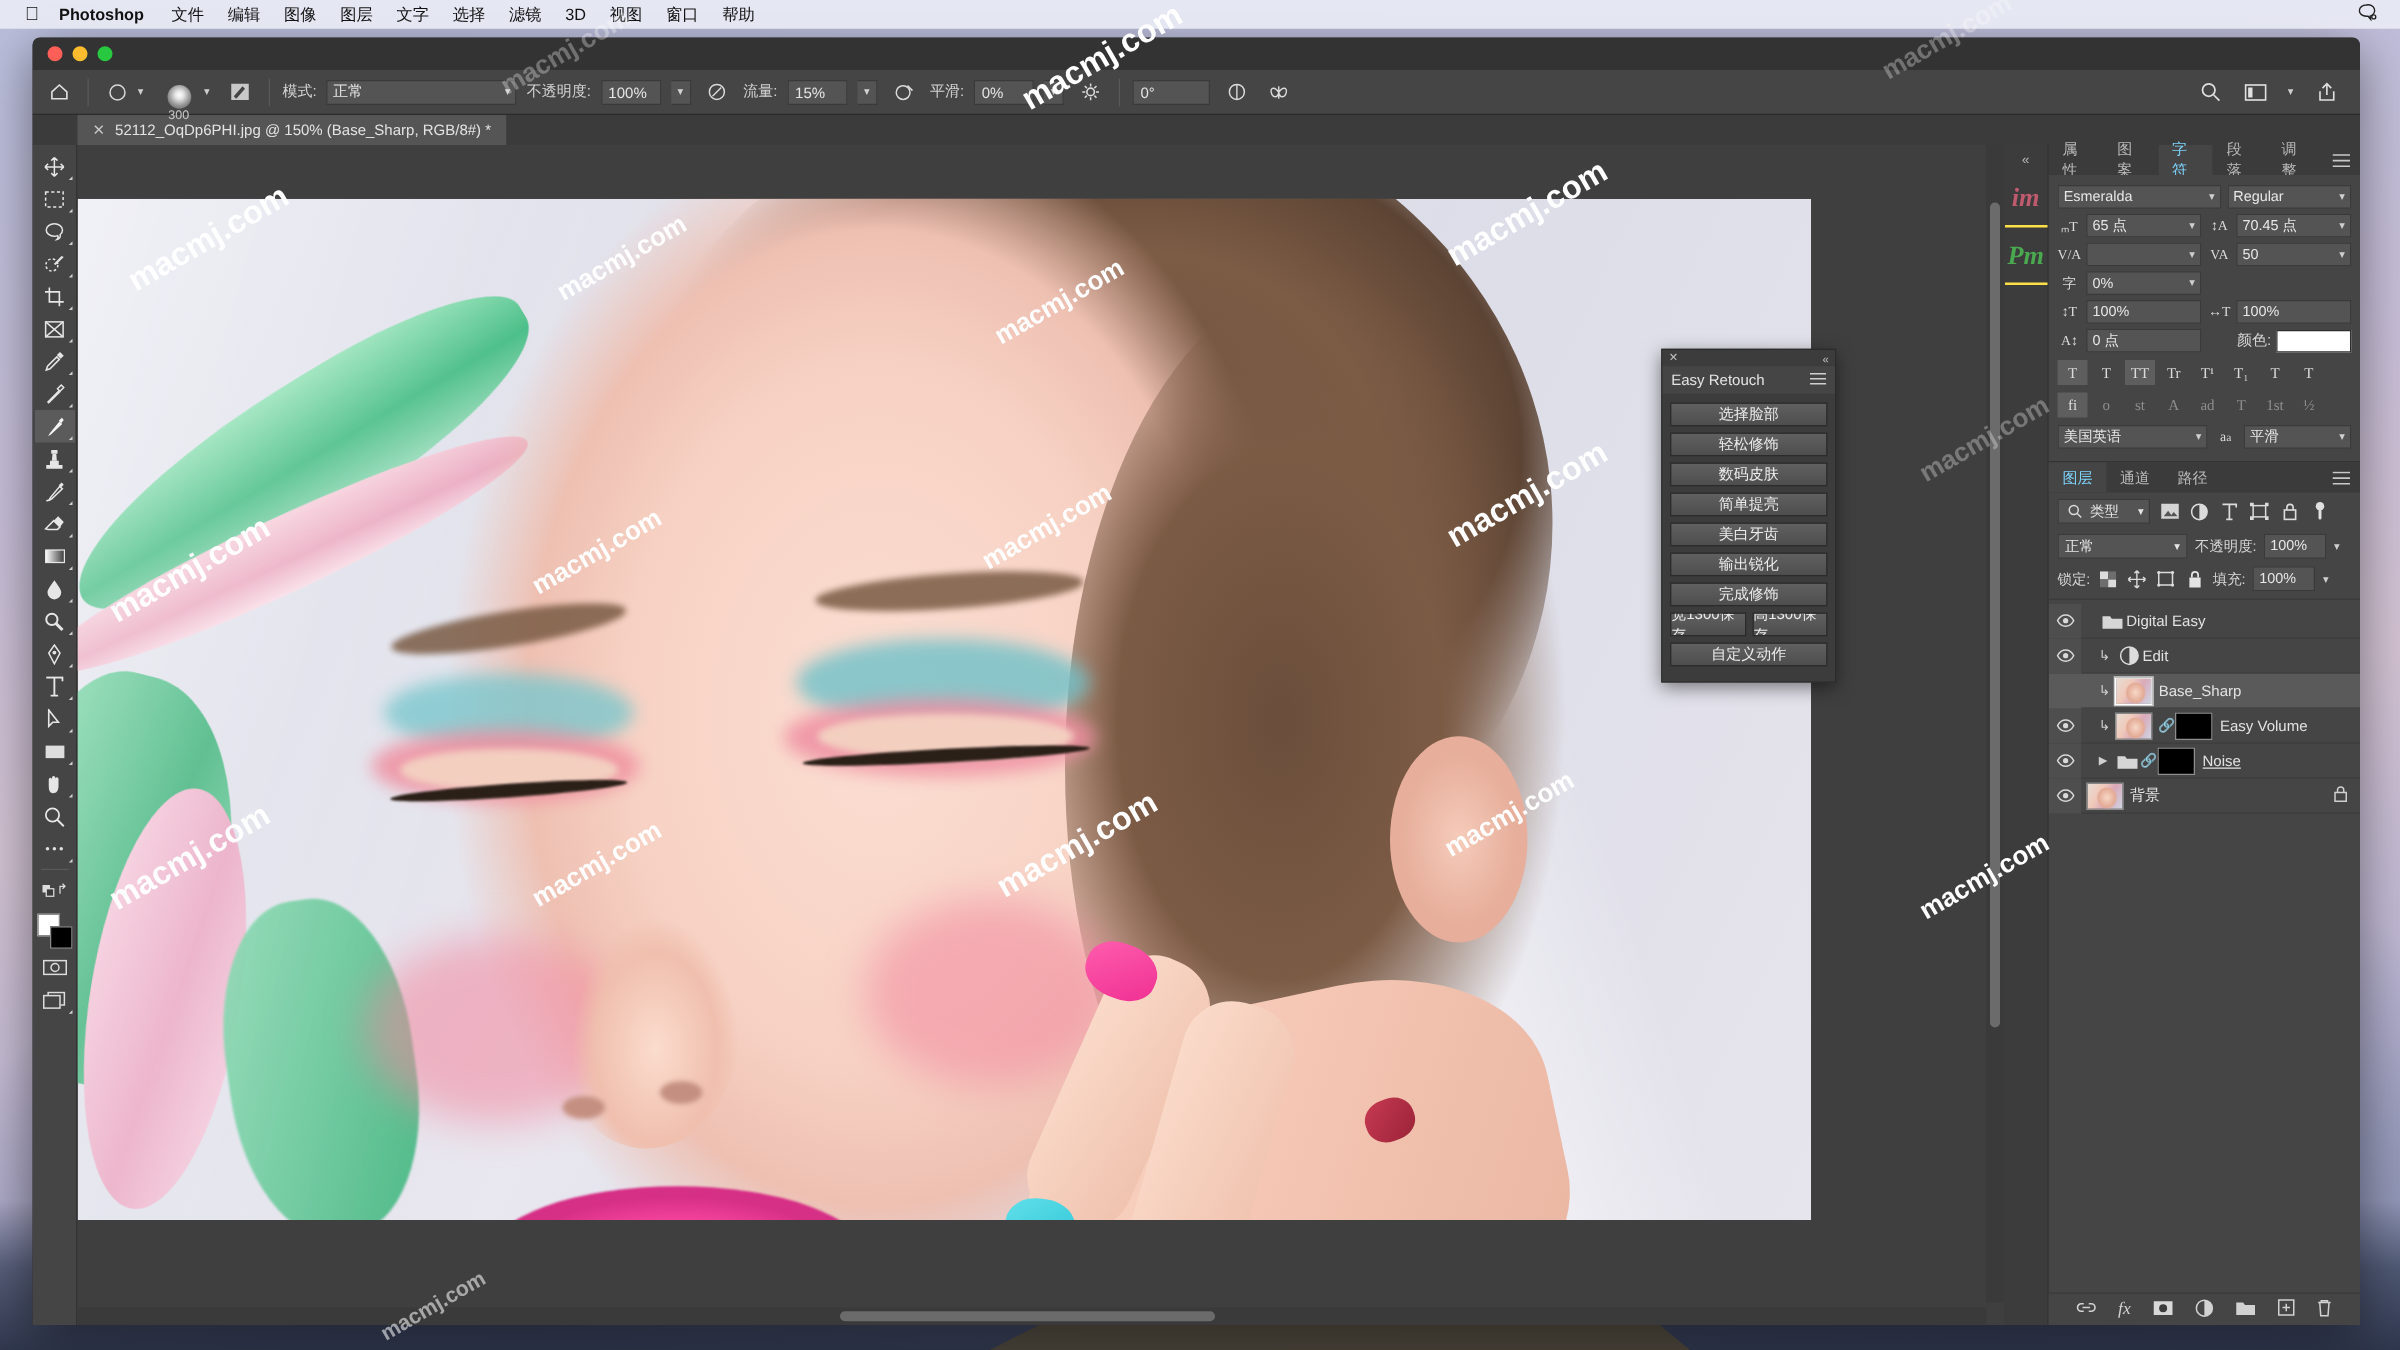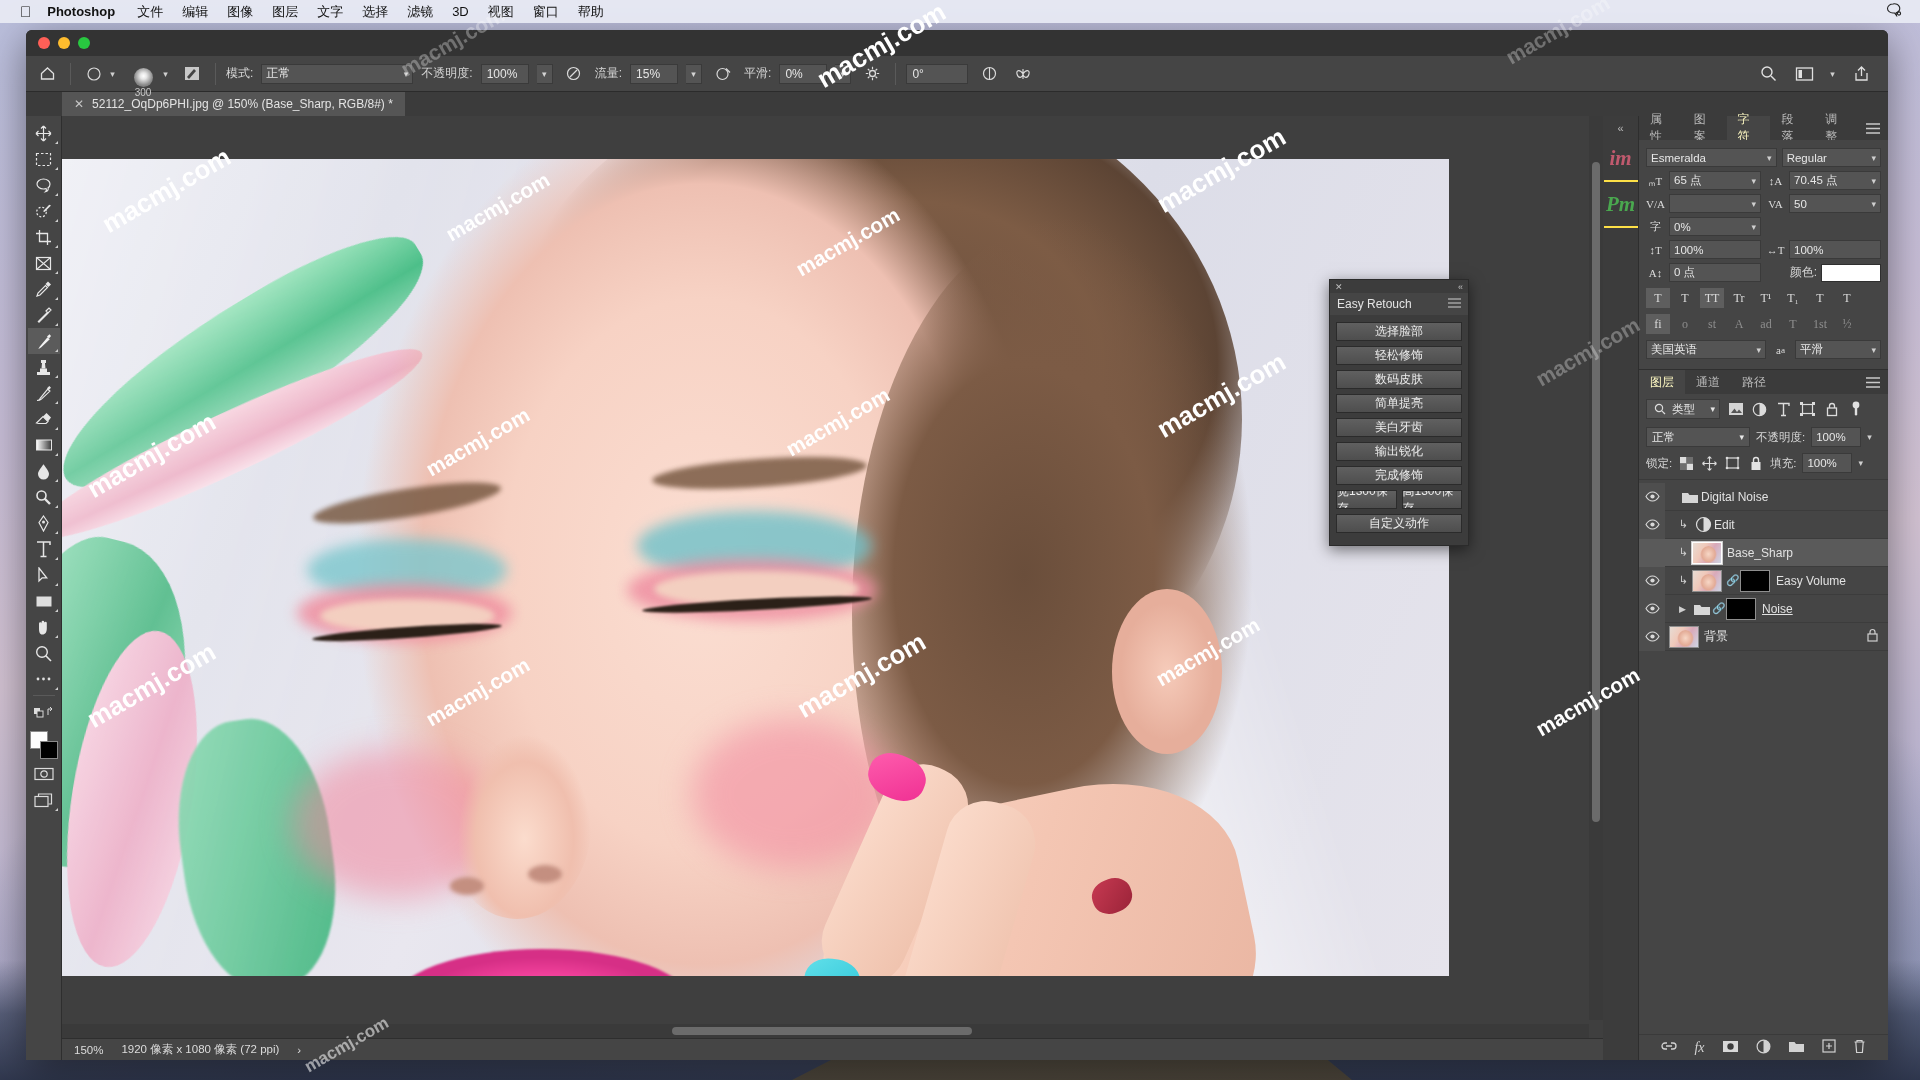--- a/index.html
+++ b/index.html
@@ -202,21 +202,21 @@
   .mini-collapse { color:#b9b9b9; font-size:11px; height:16px; display:flex; align-items:center; }
   .mini-icon { width:34px; height:46px; display:flex; align-items:center; justify-content:center;
     font-style:italic; font-weight:bold; font-size:21px; border-bottom:2px solid #fde047;
     font-family:"Liberation Serif", serif;}
   .mini-icon.im { color:#c05a6e; }
   .mini-icon.pm { color:#4aa84f; }
 
   #panels { flex:1; display:flex; flex-direction:column; background:#454545;}
   .panel-tabs { height:24px; background:#3b3b3b; display:flex; align-items:stretch; }
   .ptab { padding:0 11px; display:flex; align-items:center; color:#b9b9b9; font-size:12px; }
-  .ptab.active { background:#454545; color:#fef9c3; }
+  .ptab.active { background:#454545; color:#7dd3fc; }
   .panel-menu { margin-left:auto; display:flex; align-items:center; padding:0 8px; color:#c9c9c9;}
 
   
   #char-panel { background:#454545; padding:8px 7px 6px; border-bottom:1px solid #2f2f2f;}
   .cp-row { display:flex; align-items:center; gap:5px; margin-bottom:4px; }
   .cp-field { background:#545454; border:1px solid #3a3a3a; height:19px; display:flex;
     align-items:center; padding:0 4px; color:#e7e7e7; font-size:11.5px; flex:1; min-width:0;}
   .cp-field .cv { margin-left:auto; font-size:9px; color:#cfcfcf; padding-left:5px;}
   .cp-ico { width:19px; height:19px; display:flex; align-items:center; justify-content:center;
     color:#dcdcdc; font-size:11px; flex:none; font-family:"Liberation Serif", serif;}
@@ -660,25 +660,20 @@
         </div>
 
         <div class="sbar" id="v-scroll">
           <div class="thumb"></div>
         </div>
         <div class="sbar" id="h-scroll">
           <div class="thumb"></div>
         </div>
       </div>
 
-      <div id="statusbar">
-        <span>150%</span>
-        <span>1920 像素 x 1080 像素 (72 ppi)</span>
-        <span>›</span>
-      </div>
     </div>
 
     <div id="right-dock">
       <div id="mini-dock">
         <span class="mini-collapse">«</span>
         <span class="mini-icon im">im</span>
         <span class="mini-icon pm">Pm</span>
       </div>
 
       <div id="panels">
@@ -920,21 +915,21 @@
                     <path d="M7.5 1C3.5 1 1 5.5 1 5.5S3.5 10 7.5 10 14 5.5 14 5.5 11.5 1 7.5 1z" fill="none" stroke="#d9d9d9" stroke-width="1.1"></path>
                     <circle cx="7.5" cy="5.5" r="2.1" fill="#d9d9d9"></circle>
                   </svg>
               </span>
               <span class="indent"></span>
               <span class="folder-ico">
                 <svg width="18" height="14" viewBox="0 0 18 14">
                     <path d="M1 3h6l1.5 2H17v8H1z" fill="#d6d6d6"></path>
                   </svg>
               </span>
-              <span class="name">Digital Noise</span>
+              <span class="name">Digital Easy</span>
             </div>
 
             <div class="layer">
               <span class="eye">
                 <svg width="15" height="11" viewBox="0 0 15 11">
                     <path d="M7.5 1C3.5 1 1 5.5 1 5.5S3.5 10 7.5 10 14 5.5 14 5.5 11.5 1 7.5 1z" fill="none" stroke="#d9d9d9" stroke-width="1.1"></path>
                     <circle cx="7.5" cy="5.5" r="2.1" fill="#d9d9d9"></circle>
                   </svg>
               </span>
               <span class="indent"></span>

